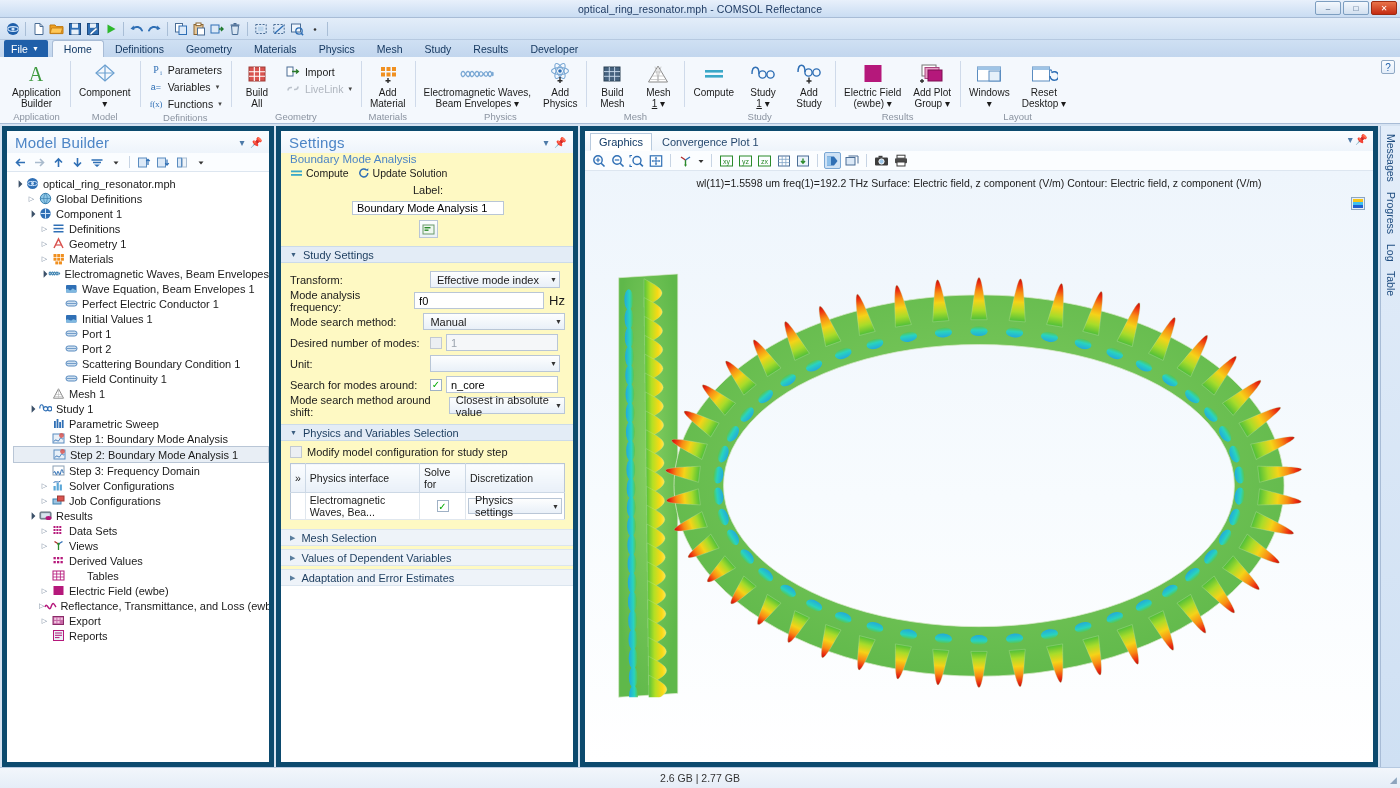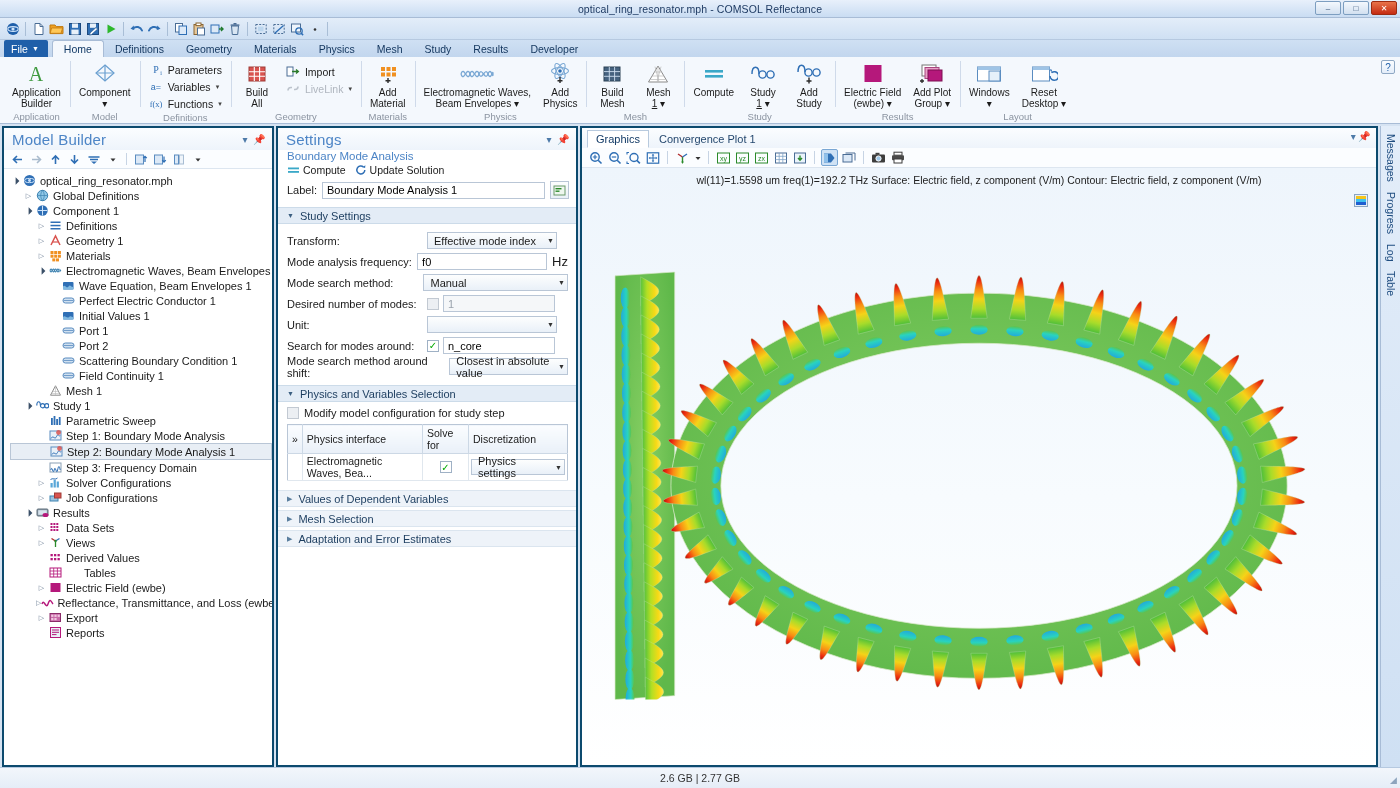--- a/index.html
+++ b/index.html
@@ -55,21 +55,21 @@
   .smallbtn { display:flex; align-items:center; gap:4px; font-size:10.5px; height:15px; padding:0 3px; color:#1b1b1b; }
   .smallbtn .si { width:15px; display:flex; align-items:center; justify-content:center; }
   .smallbtn.dis { color:#b0b6bf; }
   .caret { font-size:7px; color:#444; margin-left:1px; }
   .helpq { position:absolute; right:5px; top:3px; width:14px; height:14px; border:1px solid #8fa8c4;
            border-radius:2px; color:#1f5fa9; font-size:10px; display:flex; align-items:center; justify-content:center;
            background:linear-gradient(#fbfdff,#e3edf9); }
 
   
   .main { flex:1; display:flex; background:#d6e3f2; padding:2px 0 0 2px; gap:2px; min-height:0; }
-  .panel { background:#ffffff; border:2px solid #0c4a6e; display:flex; flex-direction:column; min-height:0; }
+  .panel { background:#fef9c3; border:5px solid #0c4a6e; display:flex; flex-direction:column; min-height:0; }
 
   .ptitle { display:flex; align-items:center; height:22px; padding:0 6px 0 8px;
             background:linear-gradient(#fbfdff,#eef4fb); }
   .ptitle .t { font-size:15px; color:#4d85c6; font-weight:400; letter-spacing:.2px; }
   .ptitle .spacer { flex:1; }
   .ptitle .pin { color:#4d7aa8; font-size:10px; margin-left:6px; }
 
   
   .mb { width:272px; }
   .mbtool { height:19px; display:flex; align-items:center; gap:2px; padding:0 5px;
@@ -79,21 +79,21 @@
   .tnode { display:flex; align-items:center; height:15px; font-size:11px; white-space:nowrap; }
   .tnode.sel { background:#e8eef5; }
   .tarrow { width:11px; font-size:7px; color:#4a5d73; display:flex; align-items:center; justify-content:center; }
   .ticon { width:16px; display:flex; align-items:center; justify-content:center; }
 
   
   .st { width:302px; }
   .stsub { font-size:11.5px; color:#4d85c6; padding:0 0 2px 9px; }
   .stacts { display:flex; align-items:center; gap:5px; padding:0 0 5px 9px; font-size:10.5px; }
   .stacts .a { display:flex; align-items:center; gap:3px; }
-  .labelrow { display:flex; align-items:center; gap:5px; padding:0 7px 6px 9px; }
+  .labelrow { display:flex; align-items:center; gap:5px; padding:0 7px 6px 9px;flex-direction:column; }
   .labelrow .lbl { font-size:11px; }
   .inp { border:1px solid #b9c6d6; background:#fff; height:17px; font-size:11px;
          padding:0 4px; line-height:15px; font-family:"Liberation Sans",sans-serif; }
   .iconbtn { width:19px; height:18px; border:1px solid #b9c6d6; background:linear-gradient(#fdfefe,#eaf1f8);
              display:flex; align-items:center; justify-content:center; }
   .sect { display:flex; align-items:center; gap:6px; height:17px; padding-left:9px;
           background:#e3ecf6; border-top:1px solid #ccdbe9; border-bottom:1px solid #ccdbe9;
           font-size:11px; color:#1b3c5e; margin-top:2px; }
   .sect .tri { font-size:7px; color:#3a5e80; }
   .sbody { padding:6px 8px 6px 9px; }
@@ -1113,25 +1113,25 @@
                 <span class="sc">▼</span>
               </div>
             </td>
           </tr>
         </tbody>
           </table>
       </div>
 
       <div class="collapsed" style="margin-top:3px;">
         <span class="tri" style="font-size:7px;color:#5a7e9e;">▶</span>
-        <span>Values of Dependent Variables</span>
+        <span>Mesh Selection</span>
       </div>
       <div class="collapsed" style="margin-top:3px;">
         <span class="tri" style="font-size:7px;color:#5a7e9e;">▶</span>
-        <span>Mesh Selection</span>
+        <span>Values of Dependent Variables</span>
       </div>
       <div class="collapsed" style="margin-top:3px;">
         <span class="tri" style="font-size:7px;color:#5a7e9e;">▶</span>
         <span>Adaptation and Error Estimates</span>
       </div>
       <div style="flex:1;background:#fff;"></div>
     </div>
 
     <div class="panel gx">
       <div class="gtabs">

